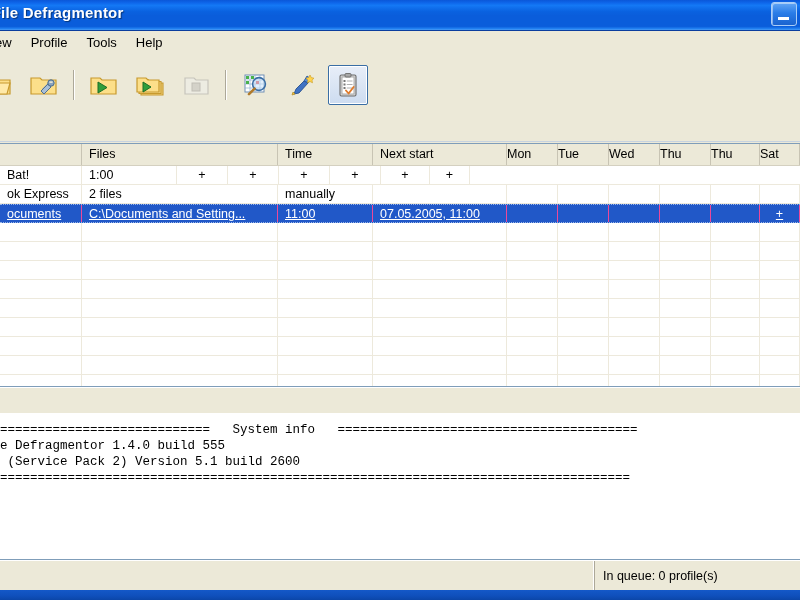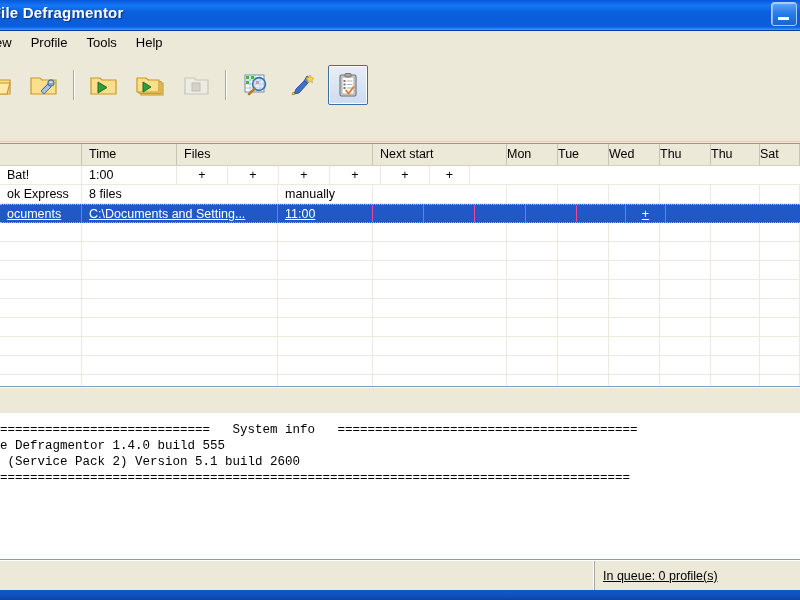--- a/index.html
+++ b/index.html
@@ -239,21 +239,20 @@
     position: absolute;
     left: 0;
     top: 560px;
     width: 800px;
     height: 30px;
     background: #ece9d8;
     display: flex;
     align-items: flex-end;
     box-sizing: border-box;
     border-top: 1px solid #ffffff;
-    text-decoration: underline;
   }
   .sb-panel {
     height: 100%;
     display: flex;
     align-items: center;
     font-size: 12.5px;
     color: #000;
     padding-left: 8px;
     box-sizing: border-box;
   }
@@ -392,22 +391,22 @@
       </svg>
     </div>
 
   </div>
 
   <div class="toolbar-band"></div>
 
   <div class="grid">
     <div class="grid-header" id="grid-header">
         <div class="hcell" style="width: 82px;"></div>
+        <div class="hcell" style="width: 196px;">Files</div>
         <div class="hcell" style="width: 95px;">Time</div>
-        <div class="hcell" style="width: 196px;">Files</div>
         <div class="hcell" style="width: 134px;">Next start</div>
         <div class="hcell center" style="width: 51px;">Mon</div>
         <div class="hcell center" style="width: 51px;">Tue</div>
         <div class="hcell center" style="width: 51px;">Wed</div>
         <div class="hcell center" style="width: 51px;">Thu</div>
         <div class="hcell center" style="width: 49px;">Thu</div>
         <div class="hcell center" style="width: 40px;">Sat</div>
       </div>
     <div id="grid-body">
         <div class="row">
@@ -415,34 +414,35 @@
           <div class="cell" style="width: 95px;">1:00</div>
           <div class="cell center" style="width: 51px;">+</div>
           <div class="cell center" style="width: 51px;">+</div>
           <div class="cell center" style="width: 51px;">+</div>
           <div class="cell center" style="width: 51px;">+</div>
           <div class="cell center" style="width: 49px;">+</div>
           <div class="cell center" style="width: 40px;">+</div>
         </div>
         <div class="row">
           <div class="cell" style="width: 82px;">ok Express</div>
-          <div class="cell" style="width: 196px;">8 files</div>
+          <div class="cell" style="width: 196px;">2 files</div>
           <div class="cell" style="width: 95px;">manually</div>
           <div class="cell" style="width: 134px;"></div>
           <div class="cell center" style="width: 51px;"></div>
           <div class="cell center" style="width: 51px;"></div>
           <div class="cell center" style="width: 51px;"></div>
           <div class="cell center" style="width: 51px;"></div>
           <div class="cell center" style="width: 49px;"></div>
           <div class="cell center" style="width: 40px;"></div>
         </div>
         <div class="row selected">
           <div class="cell" style="width: 82px;">ocuments</div>
           <div class="cell" style="width: 196px;">C:\Documents and Setting...</div>
           <div class="cell" style="width: 95px;">11:00</div>
+          <div class="cell" style="width: 134px;">07.05.2005, 11:00</div>
           <div class="cell center" style="width: 51px;"></div>
           <div class="cell center" style="width: 51px;"></div>
           <div class="cell center" style="width: 51px;"></div>
           <div class="cell center" style="width: 51px;"></div>
           <div class="cell center" style="width: 49px;"></div>
           <div class="cell center" style="width: 40px;">+</div>
         </div>
         <div class="row">
           <div class="cell" style="width: 82px;"></div>
           <div class="cell" style="width: 196px;"></div>

